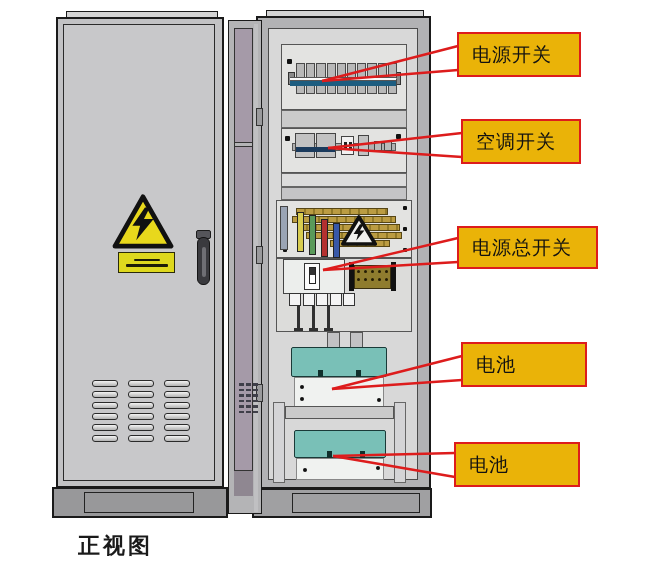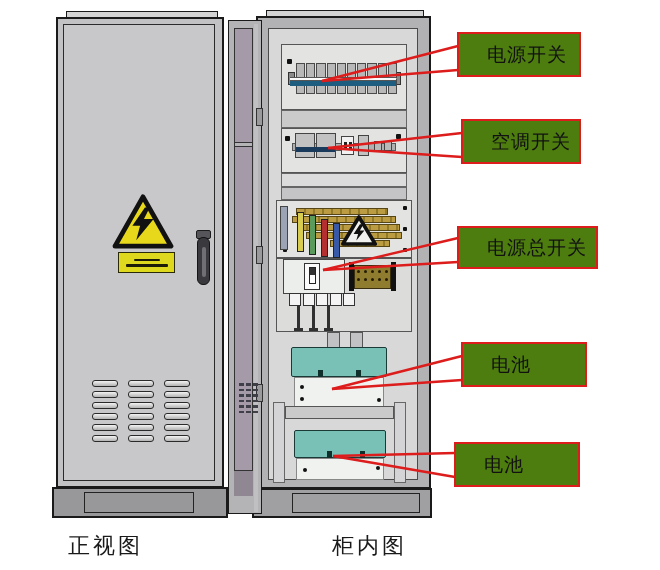--- a/index.html
+++ b/index.html
@@ -74,22 +74,22 @@
   .cap{background:#111;}
   .post{background:#c2c2c4;border:1px solid #555;}
   .batt-teal{background:#79c0b7;border:1.5px solid #1a3a38;border-radius:2px;}
   .batt-panel{background:#f0f2f0;border:1px solid #888;}
   .notch{background:#10302c;}
   .dot{background:#111;border-radius:50%;}
   .side-col{background:#d4d4d6;border:1px solid #666;}
   .shelf{background:#cacaca;border:1px solid #555;}
 
   
-  .callout-box{border:2.5px solid #dd1c1c;background:#4d7c0f;display:flex;align-items:center;
-               padding-left:28px;font-size:19px;color:#111;letter-spacing:1px;z-index:6;}
+  .callout-box{border:2.5px solid #dd1c1c;background:#eab308;display:flex;align-items:center;
+               padding-left:13px;font-size:19px;color:#111;letter-spacing:1px;z-index:6;}
   .overlay-svg{position:absolute;left:0;top:0;z-index:5;pointer-events:none;}
 
   .caption{font-size:22px;color:#1a1a1a;letter-spacing:3px;z-index:4;}
 </style>
 </head>
 <body>
 
 <div class="canvas">
 
   <div class="abs fc-topface" style="left:66px;top:11px;width:152px;height:8px;"></div>
@@ -127,21 +127,21 @@
       <span></span>
       <span></span>
       <span></span>
       <span></span>
       <span></span>
     </div>
 
   <div class="abs base" style="left:52px;top:487px;width:176px;height:31px;"></div>
   <div class="abs base-inner" style="left:84px;top:492px;width:110px;height:21px;"></div>
 
-  <div class="abs caption" style="left:68px;top:531px;">正视图</div>
+  <div class="abs caption" style="left:78px;top:531px;font-weight:bold;">正视图</div>
 
   <div class="abs rc-topface" style="left:266px;top:10px;width:158px;height:8px;"></div>
   <div class="abs rc-frame" style="left:256px;top:16px;width:175px;height:473px;"></div>
   <div class="abs rc-inner" style="left:268px;top:28px;width:150px;height:452px;"></div>
 
   <div class="abs rack-panel" style="left:281px;top:44px;width:126px;height:66px;"></div>
   <div class="abs screw" style="left:287px;top:59px;width:5px;height:5px;"></div>
   <div class="abs din-end" style="left:288px;top:72px;width:7px;height:13px;"></div>
   <div class="abs din-end" style="left:392px;top:72px;width:9px;height:13px;"></div>
   <div class="abs bank-grid" style="left:296px;top:63px;">
@@ -264,21 +264,20 @@
   <div class="abs batt-teal" style="left:294px;top:430px;width:92px;height:28px;"></div>
   <div class="abs notch" style="left:327px;top:451px;width:5px;height:7px;"></div>
   <div class="abs notch" style="left:360px;top:451px;width:5px;height:7px;"></div>
   <div class="abs batt-panel" style="left:296px;top:458px;width:88px;height:22px;"></div>
   <div class="abs dot" style="left:303px;top:468px;width:4px;height:4px;"></div>
   <div class="abs dot" style="left:376px;top:466px;width:4px;height:4px;"></div>
 
   <div class="abs base" style="left:252px;top:488px;width:180px;height:30px;background:#a0a0a2;"></div>
   <div class="abs base-inner" style="left:292px;top:493px;width:128px;height:20px;"></div>
 
-  <div class="abs caption" style="left:332px;top:531px;">柜内图</div>
 
   <div class="abs door-col" style="left:228px;top:20px;width:34px;height:494px;"></div>
   <div class="abs door-inner" style="left:234px;top:28px;width:19px;height:468px;"></div>
   <div class="abs door-strip" style="left:254px;top:24px;width:4px;height:488px;"></div>
   <div class="abs door-cross" style="left:234px;top:142px;width:19px;height:5px;"></div>
   <div class="abs hinge" style="left:256px;top:108px;width:7px;height:18px;"></div>
   <div class="abs hinge" style="left:256px;top:246px;width:7px;height:18px;"></div>
   <div class="abs hinge" style="left:256px;top:384px;width:7px;height:18px;"></div>
   <div class="abs door-vents" style="left:239px;top:383px;">
       <span></span>

